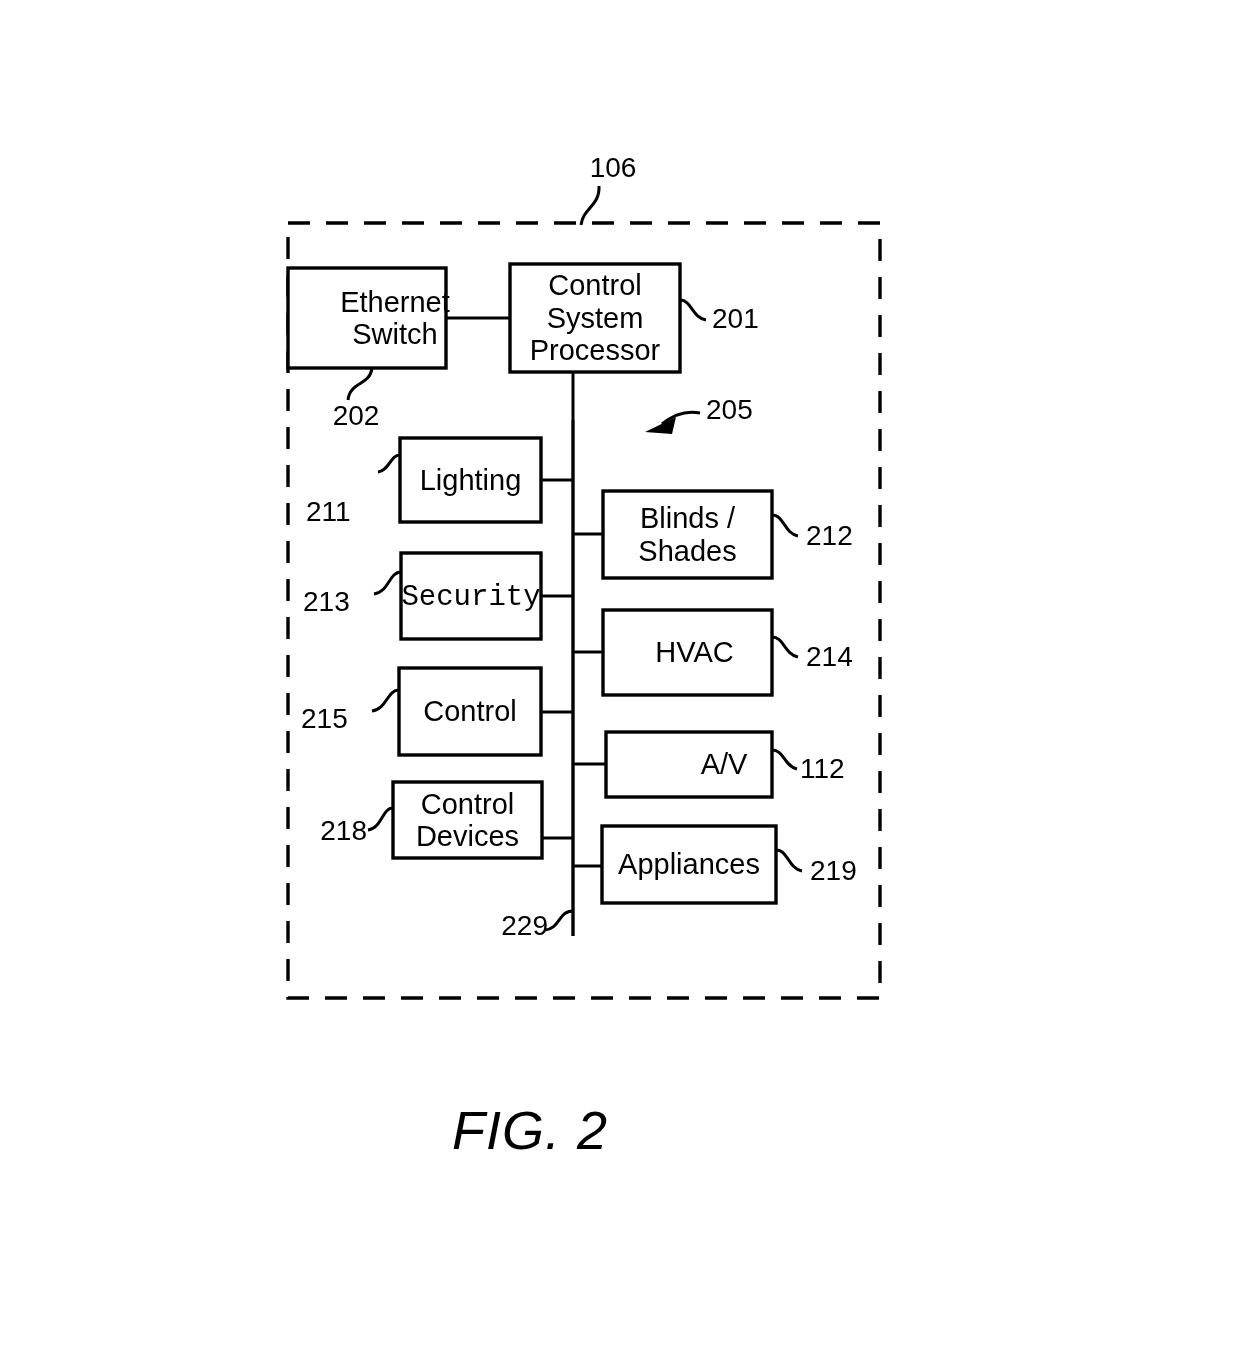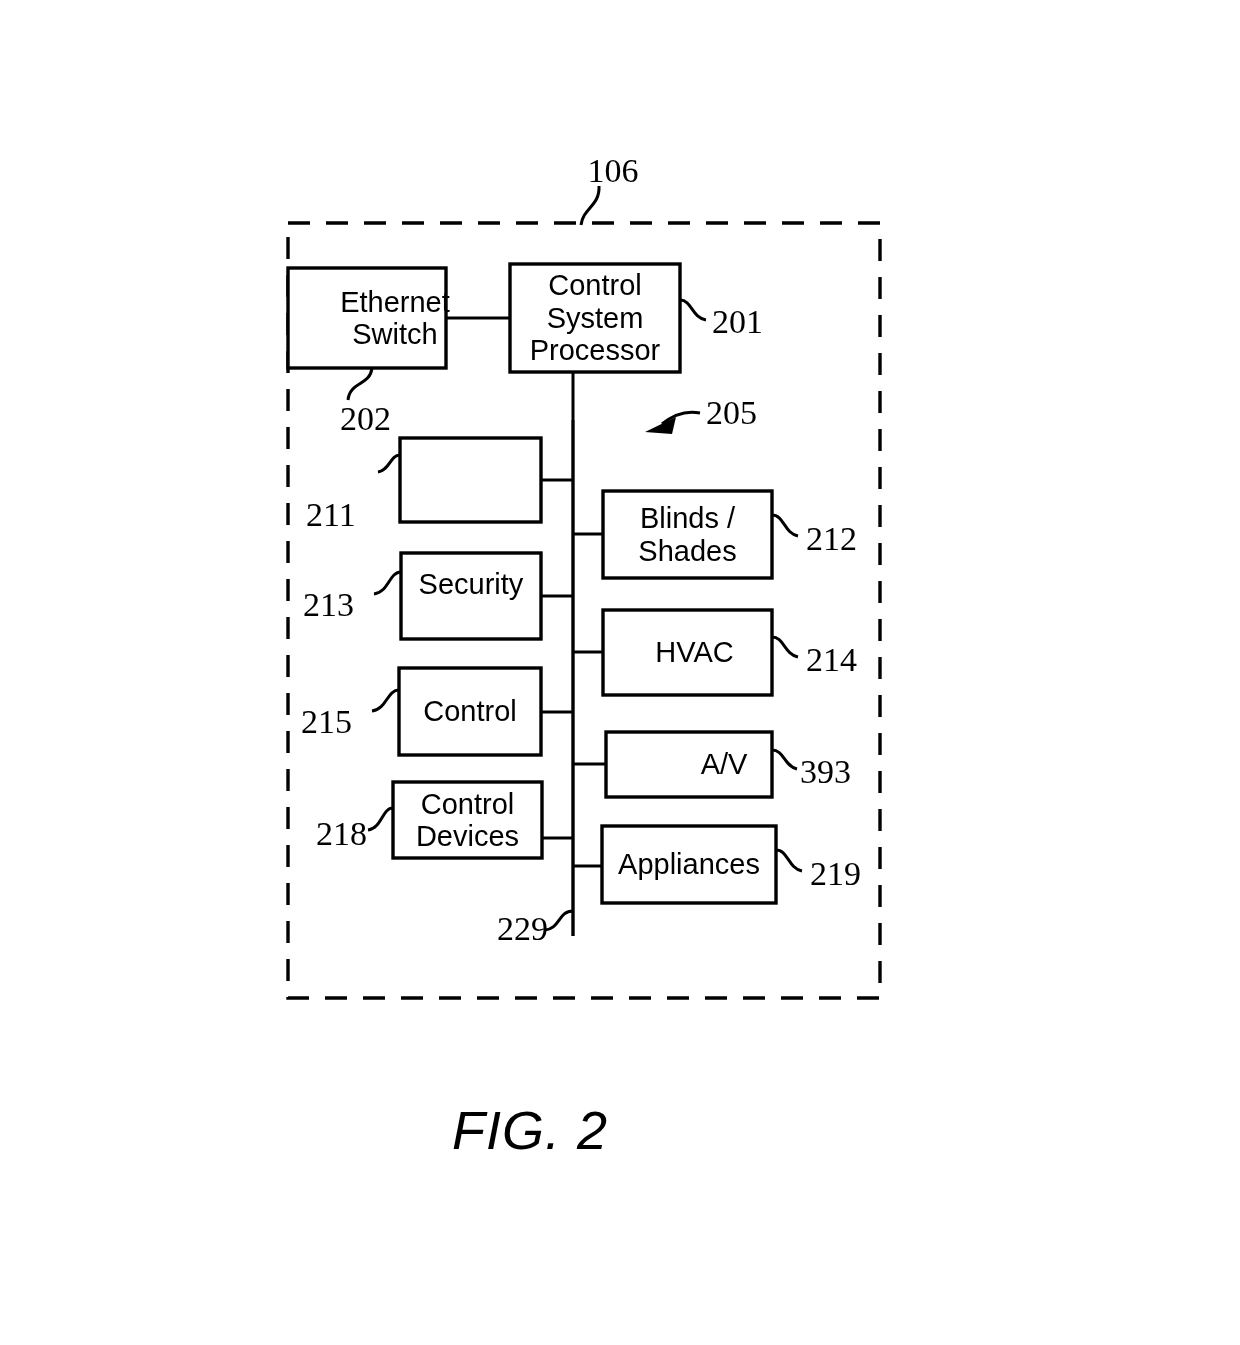--- a/index.html
+++ b/index.html
@@ -39,22 +39,22 @@
     color: #000;
   }
   .node-label {
     font-size: 29px;
     font-family: "Liberation Sans", sans-serif;
     display: flex;
     align-items: center;
     justify-content: center;
   }
   .ref-label {
-    font-size: 34px;
-    font-family: Liberation Serif, serif;
+    font-size: 28px;
+    font-family: Liberation Sans, sans-serif;
   }
   .fig-caption {
     font-size: 54px;
     font-style: italic;
     font-family: "Liberation Sans", sans-serif;
     letter-spacing: 1px;
   }
 </style>
 </head>
 <body>
@@ -124,56 +124,57 @@
 
   </svg>
 
   <div class="node-label" style="left:288px; top:268px; width:158px; height:100px;margin-left:28px;">Ethernet
 Switch</div>
 
   <div class="node-label" style="left:510px; top:264px; width:170px; height:108px;">Control
 System
 Processor</div>
 
+  <div class="node-label" style="left:400px; top:438px; width:141px; height:84px;">Lighting</div>
 
-  <div class="node-label" style="left:401px; top:548px; width:140px; height:72px;">Security</div>
+  <div class="node-label" style="left:401px; top:562px; width:140px; height:72px;font-family:Liberation Mono, monospace;">Security</div>
 
   <div class="node-label" style="left:399px; top:668px; width:142px; height:87px;">Control</div>
 
   <div class="node-label" style="left:393px; top:782px; width:149px; height:76px;">Control
 Devices</div>
 
   <div class="node-label" style="left:603px; top:491px; width:169px; height:87px;">Blinds /
 Shades</div>
 
   <div class="node-label" style="left:603px; top:610px; width:183px; height:85px;">HVAC</div>
 
   <div class="node-label" style="left:606px; top:732px; width:166px; height:65px;padding-left:35px;">A/V</div>
 
   <div class="node-label" style="left:602px; top:826px; width:174px; height:77px;">Appliances</div>
 
   <div class="ref-label" style="left:578px; top:152px; width:70px;">106</div>
 
   <div class="ref-label" style="left:712px; top:303px; width:70px; text-align:left;">201</div>
 
-  <div class="ref-label" style="left:321px; top:400px; width:70px; text-align:right;">202</div>
+  <div class="ref-label" style="left:321px; top:400px; width:70px; text-align:center;">202</div>
 
   <div class="ref-label" style="left:706px; top:394px; width:70px; text-align:left;">205</div>
 
   <div class="ref-label" style="left:306px; top:496px; width:70px; text-align:left;">211</div>
 
   <div class="ref-label" style="left:806px; top:520px; width:70px; text-align:left;">212</div>
 
   <div class="ref-label" style="left:303px; top:586px; width:70px; text-align:left;">213</div>
 
   <div class="ref-label" style="left:806px; top:641px; width:70px; text-align:left;">214</div>
 
   <div class="ref-label" style="left:301px; top:703px; width:70px; text-align:left;">215</div>
 
-  <div class="ref-label" style="left:800px; top:753px; width:70px; text-align:left;">393</div>
+  <div class="ref-label" style="left:800px; top:753px; width:70px; text-align:left;">112</div>
 
   <div class="ref-label" style="left:297px; top:815px; width:70px; text-align:right;">218</div>
 
   <div class="ref-label" style="left:810px; top:855px; width:70px; text-align:left;">219</div>
 
   <div class="ref-label" style="left:478px; top:910px; width:70px; text-align:right;">229</div>
 
   <div class="fig-caption" style="left:330px; top:1100px; width:400px;font-style:italic;">FIG. 2</div>
 
 </div>

